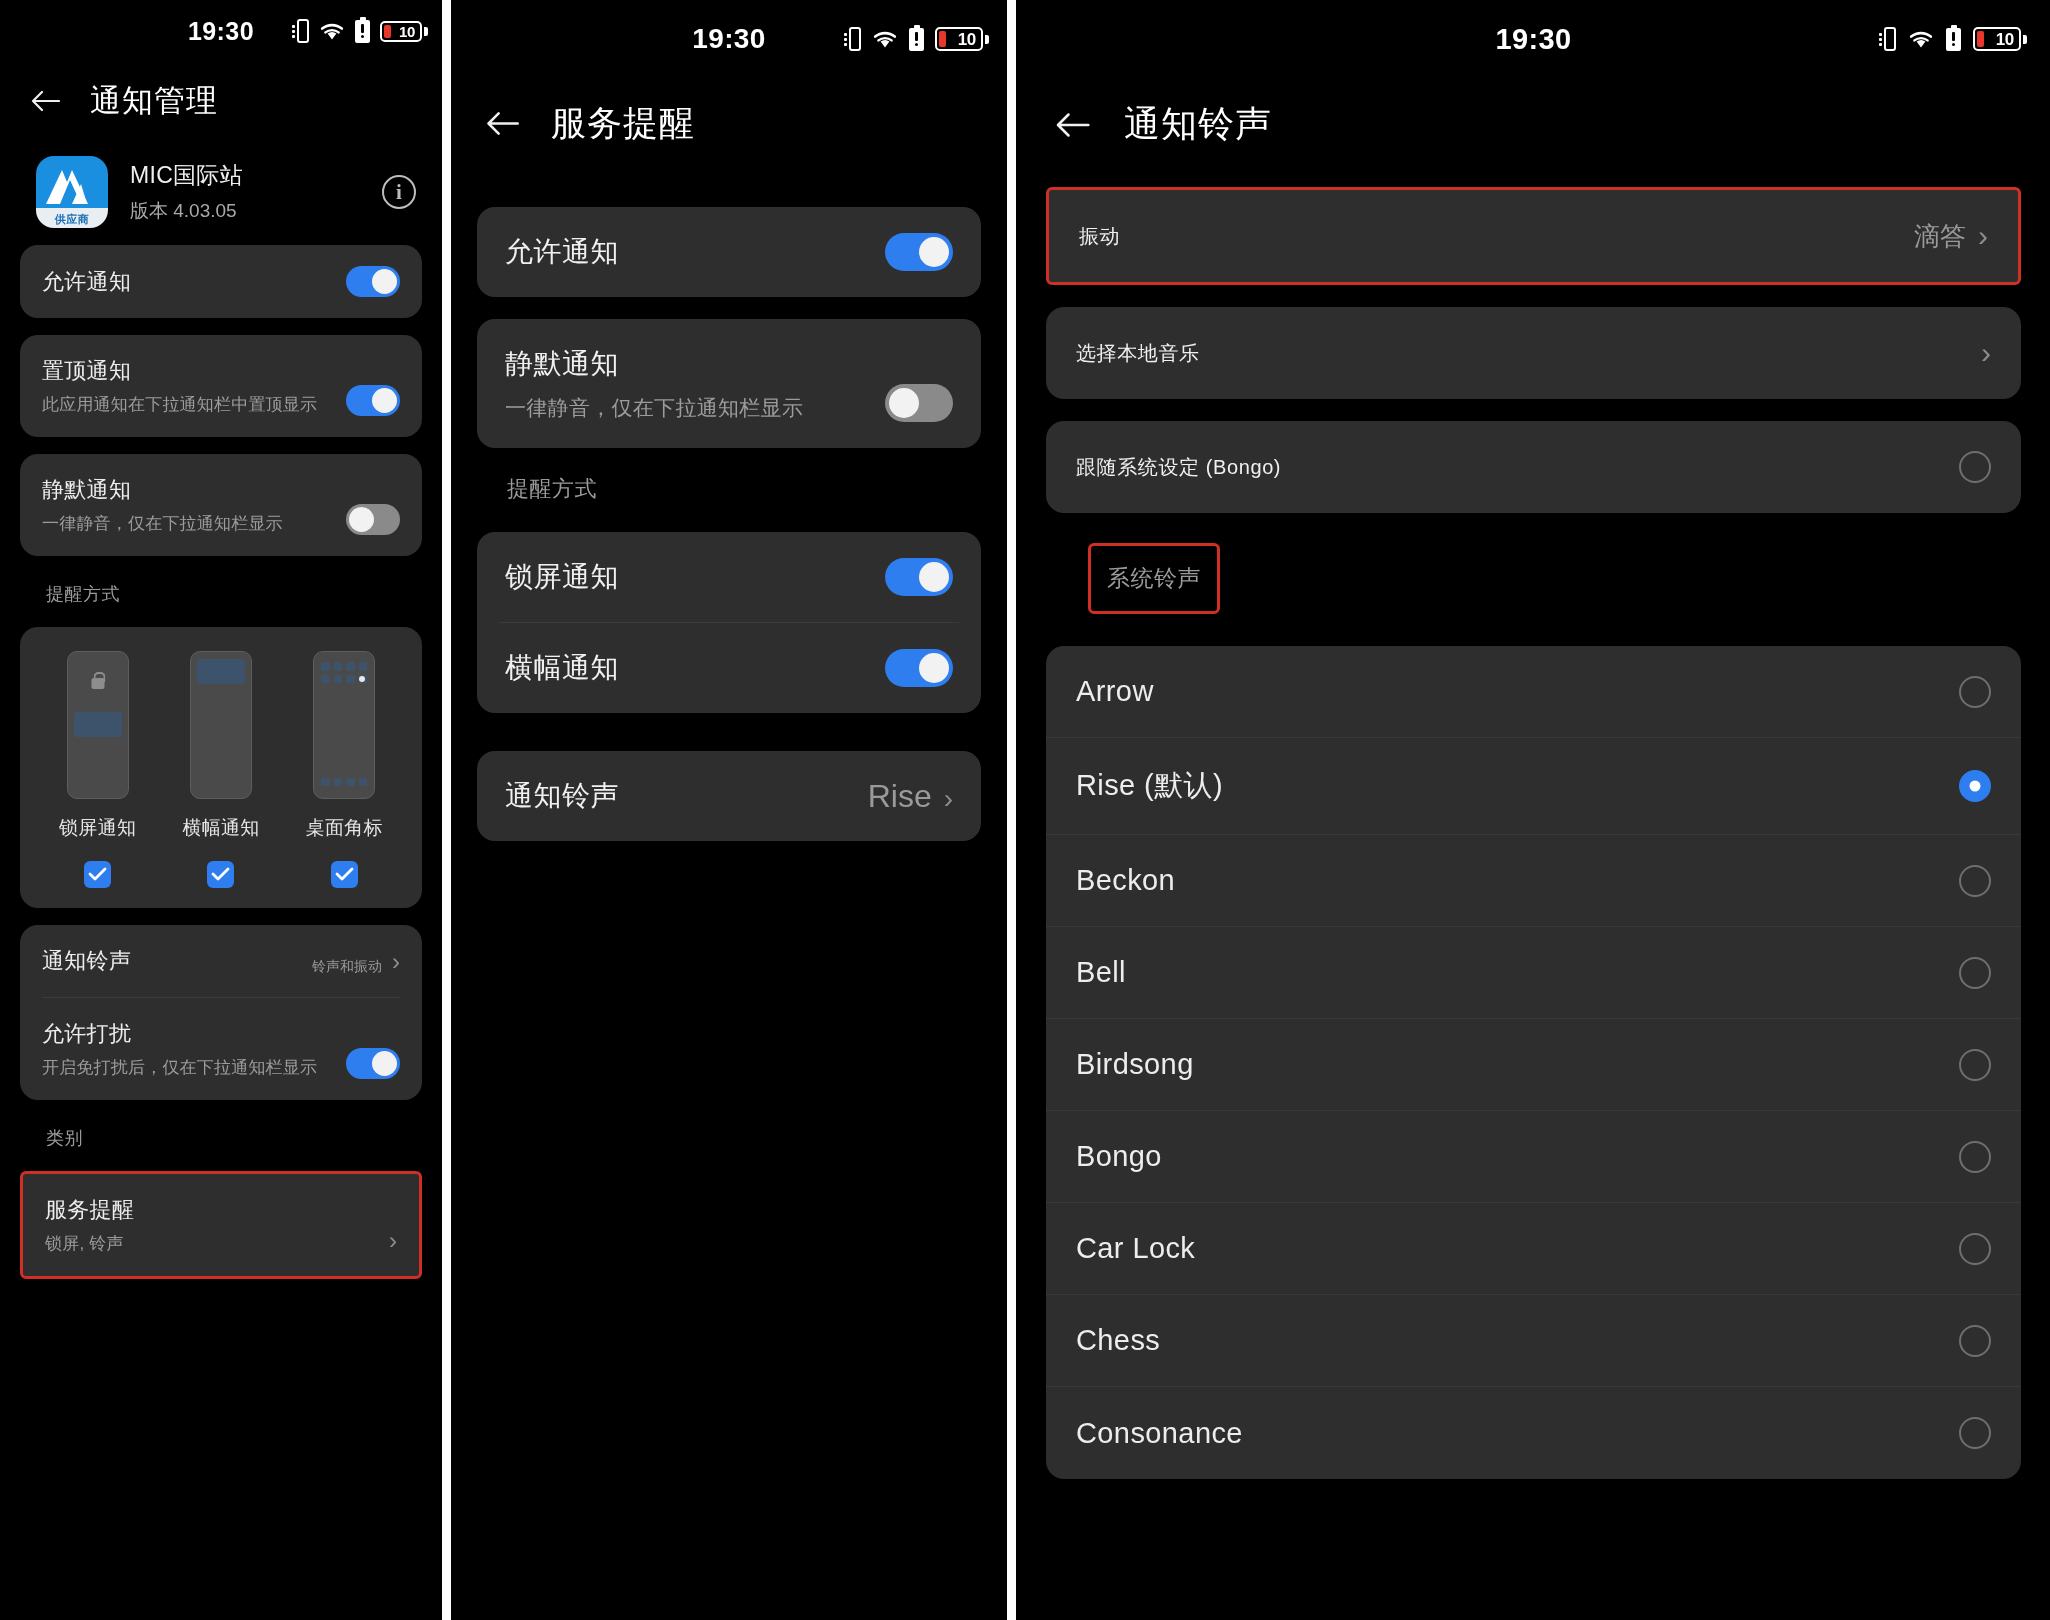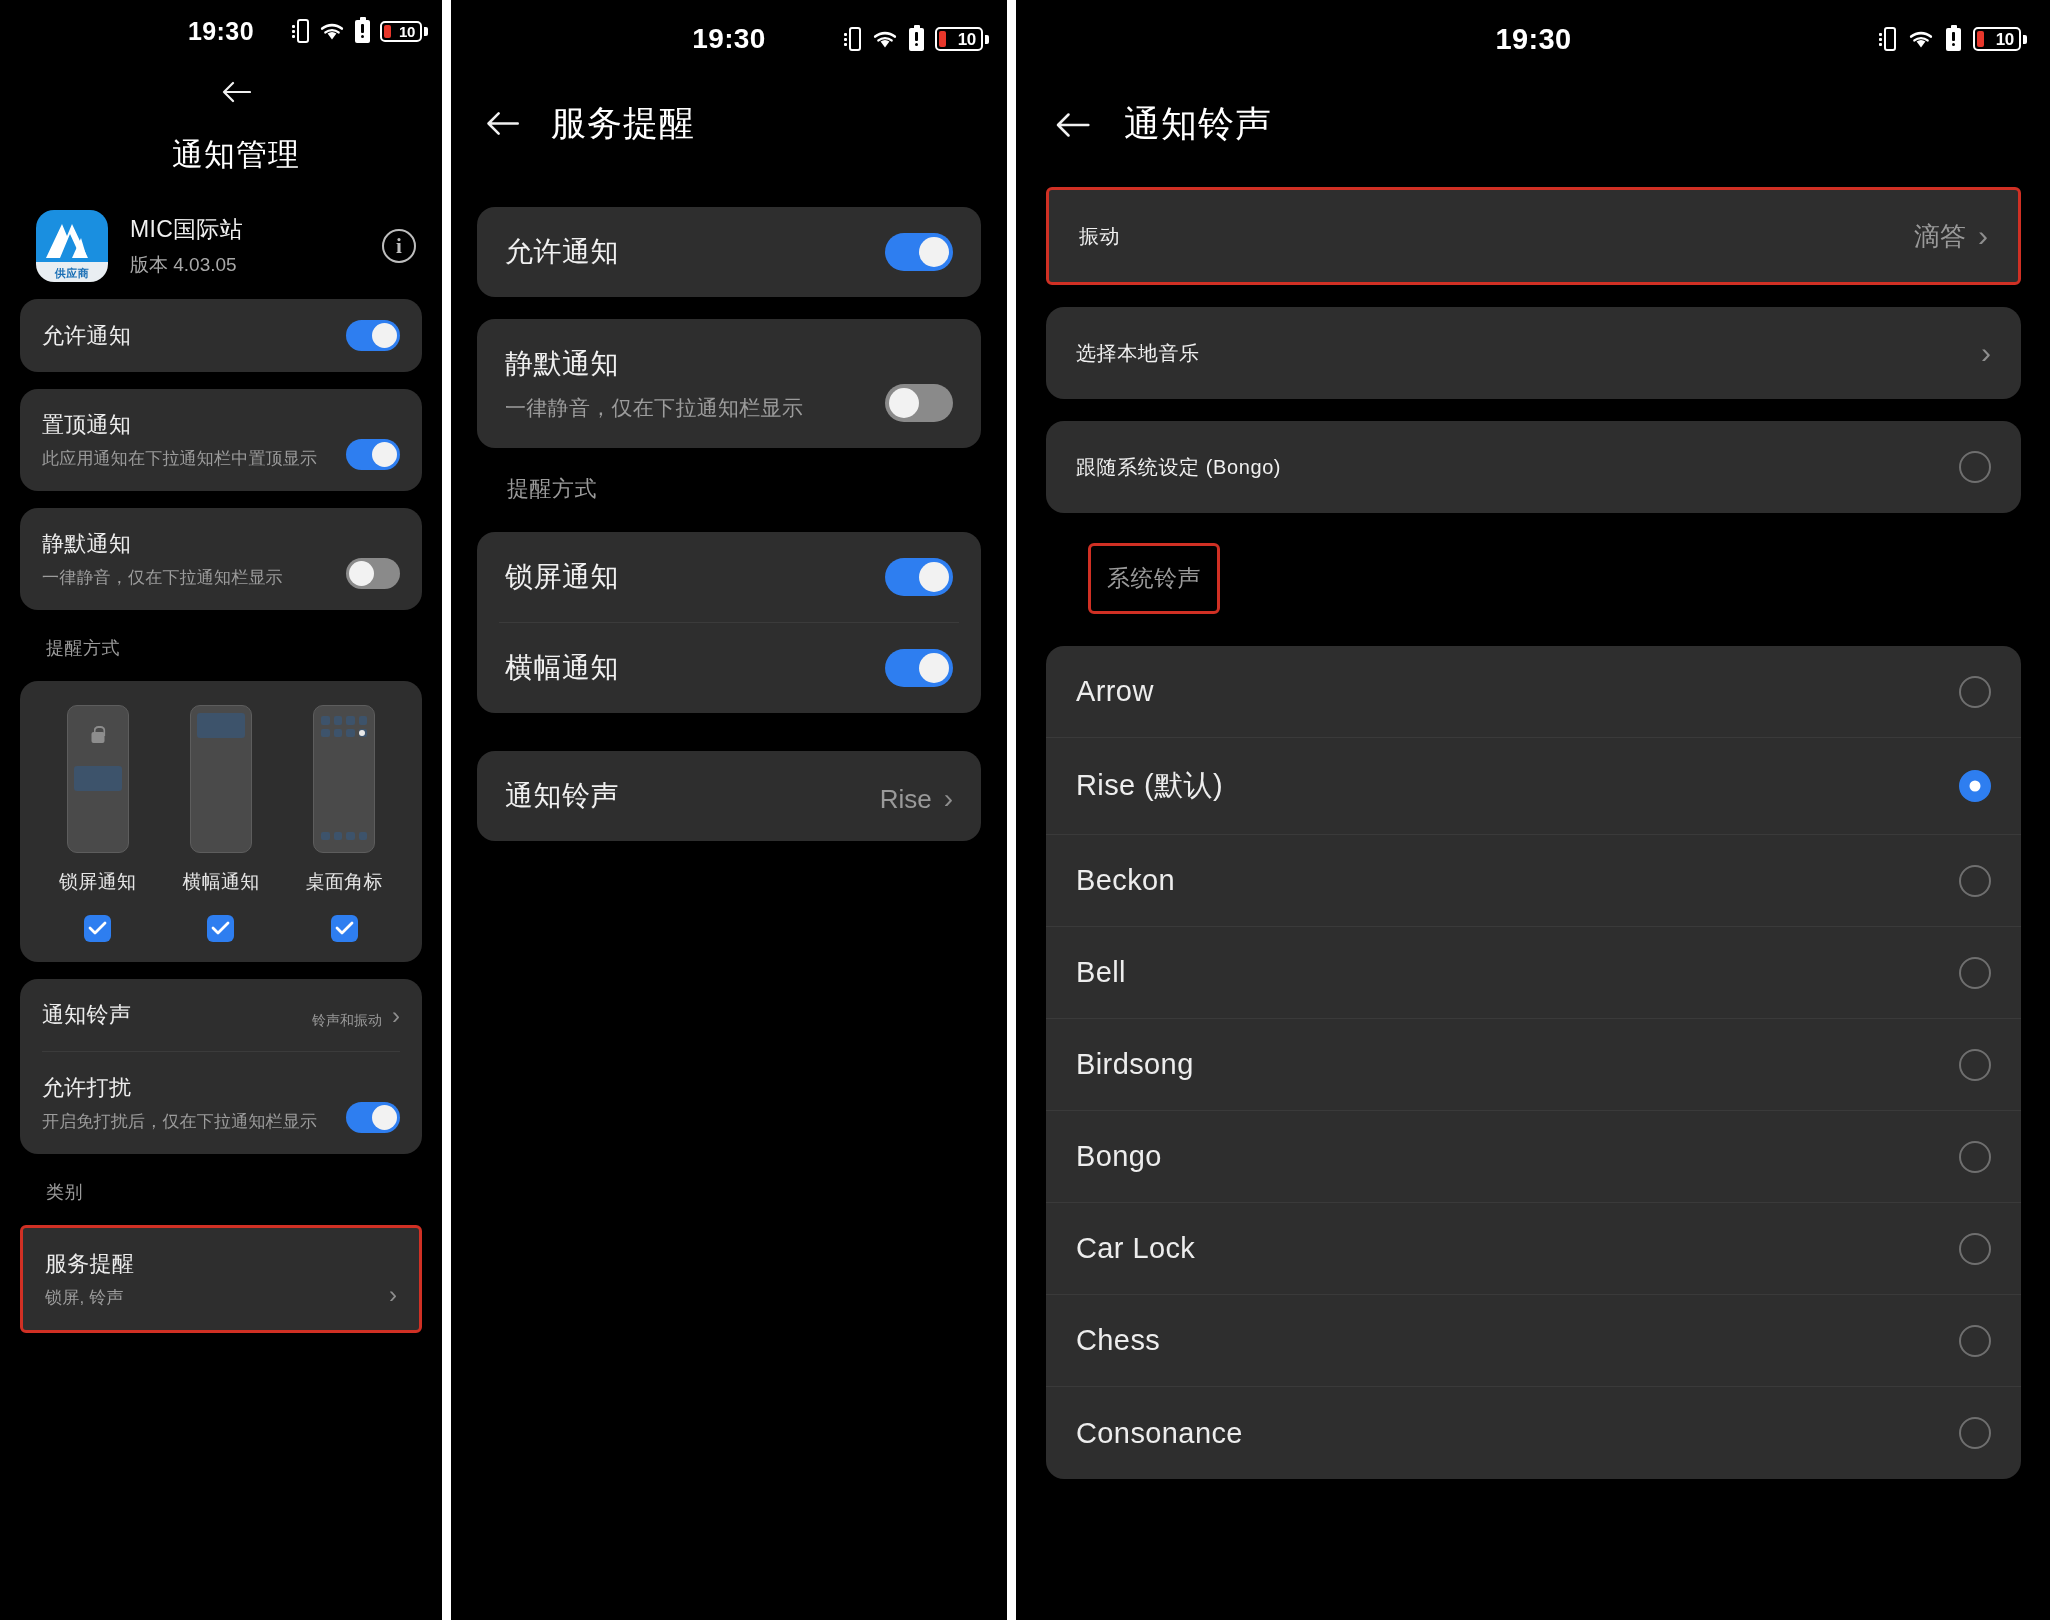--- a/index.html
+++ b/index.html
@@ -48,21 +48,21 @@
 
   .ic-battery { position: relative; display:flex; align-items:center; }
   .ic-battery .shell { border:2.4px solid #fff; border-radius:5px; height:24px; min-width:48px; display:flex; align-items:center; justify-content:flex-end; padding: 0 5px 0 0; position:relative;}
   .ic-battery .fill { position:absolute; left:2px; top:2px; bottom:2px; width:7px; background:#e8372b; border-radius:2px;}
   .ic-battery .num { font-size:17px; font-weight:700; color:#fff; line-height:1; letter-spacing:-.3px;text-align:right; }
   .ic-battery .tip { width:4px; height:9px; background:#fff; border-radius:0 2px 2px 0; margin-left:2px;}
   .p1 .ic-battery .shell { height:21px; min-width:42px;} .p1 .ic-battery .num{font-size:15px;}
 
   
   .appbar { display: flex; align-items: center; }
-  .p1 .appbar { padding: 18px 0 0 30px; gap: 30px; flex-direction: column; }
+  .p1 .appbar { padding: 18px 0 0 30px; gap: 30px; }
   .p2 .appbar { padding: 22px 0 0 34px; gap: 32px; }
   .p3 .appbar { padding: 22px 0 0 38px; gap: 34px; }
   .title { font-weight: 500; color: #fff; letter-spacing: 1px; }
   .p1 .title { font-size: 31px; }
   .p2 .title { font-size: 35px; }
   .p3 .title { font-size: 36px; }
 
   
   .appheader { display:flex; align-items:center; padding: 34px 26px 0 36px; }
   .appicon {
@@ -119,21 +119,21 @@
   .stylelabel { font-size: 19px; color:#e6e6e6; margin-top: 16px; letter-spacing:.3px;}
   .checkbox { width:27px; height:27px; border-radius:6px; background:#2e7ef0; margin-top:20px; position:relative;}
   .checkbox svg { position:absolute; left:4px; top:6px;}
 
   .chev { color:#8e8e8e; flex:0 0 auto; }
   .p1 .chev { font-size:24px; margin-left:10px; }
   .p2 .chev { font-size:28px; margin-left:12px; }
   .p3 .chev { font-size:30px; margin-left:12px; }
   .rowvalue { color:#9a9a9a; }
   .p1 .rowvalue { font-size:14px; }
-  .p2 .rowvalue { font-size:26px; }
+  .p2 .rowvalue { font-size:32px; }
   .p3 .rowvalue { font-size:26px; }
 
   .divider { height:1px; background:#3b3b3b; margin: 0 22px; }
 
   .redbox { border: 3px solid #d03024; border-radius: 6px; }
 
   
   .p2 .cardwrap { padding: 0 26px; }
   .p2 .card { margin-top: 22px; }
   .p2 .row { padding: 26px 28px; min-height: 84px; }

